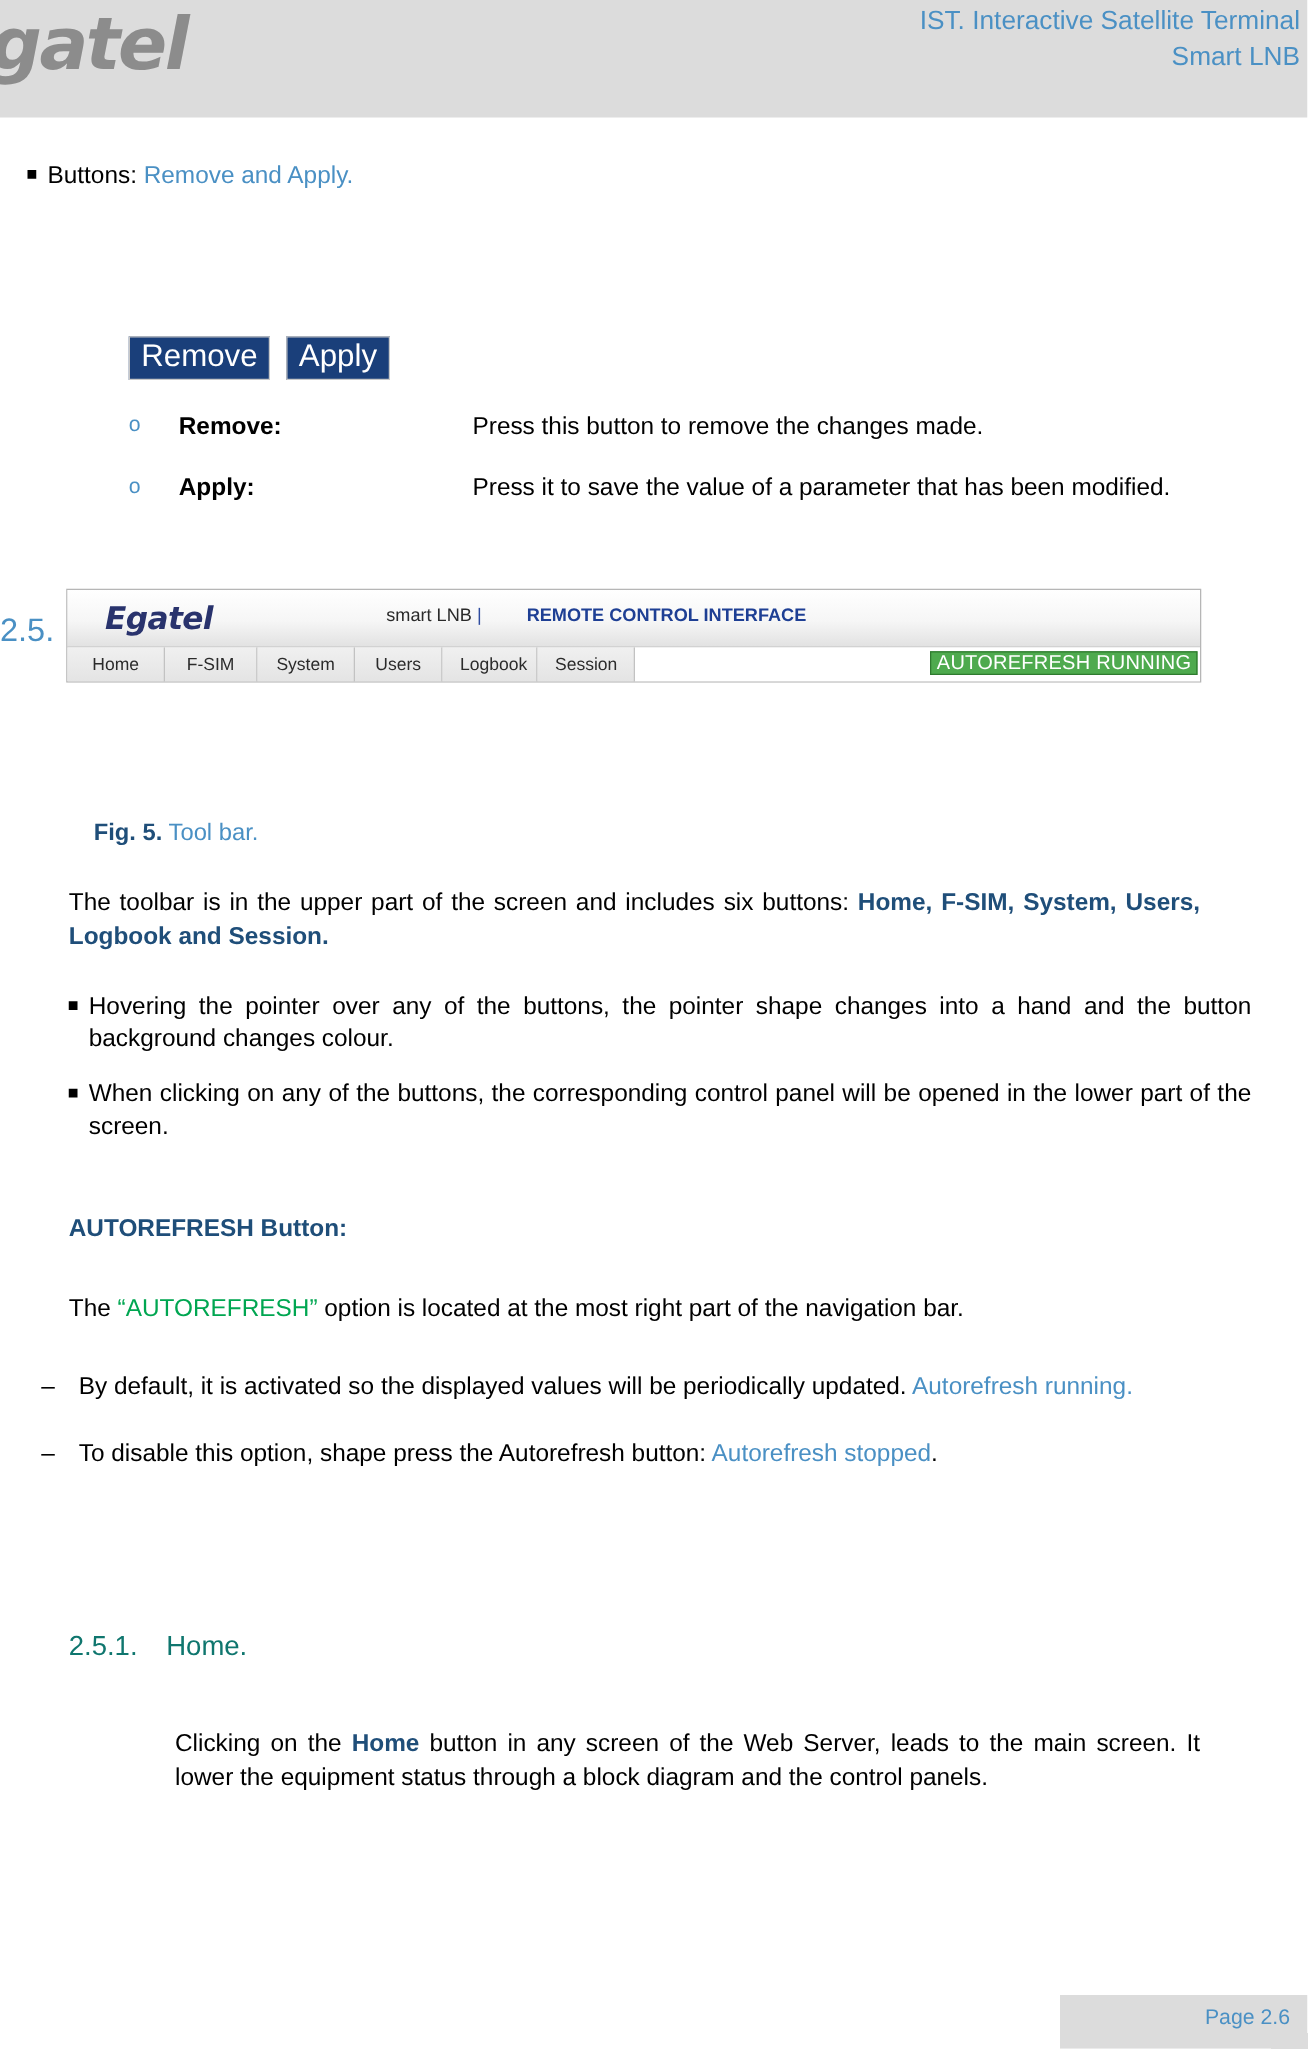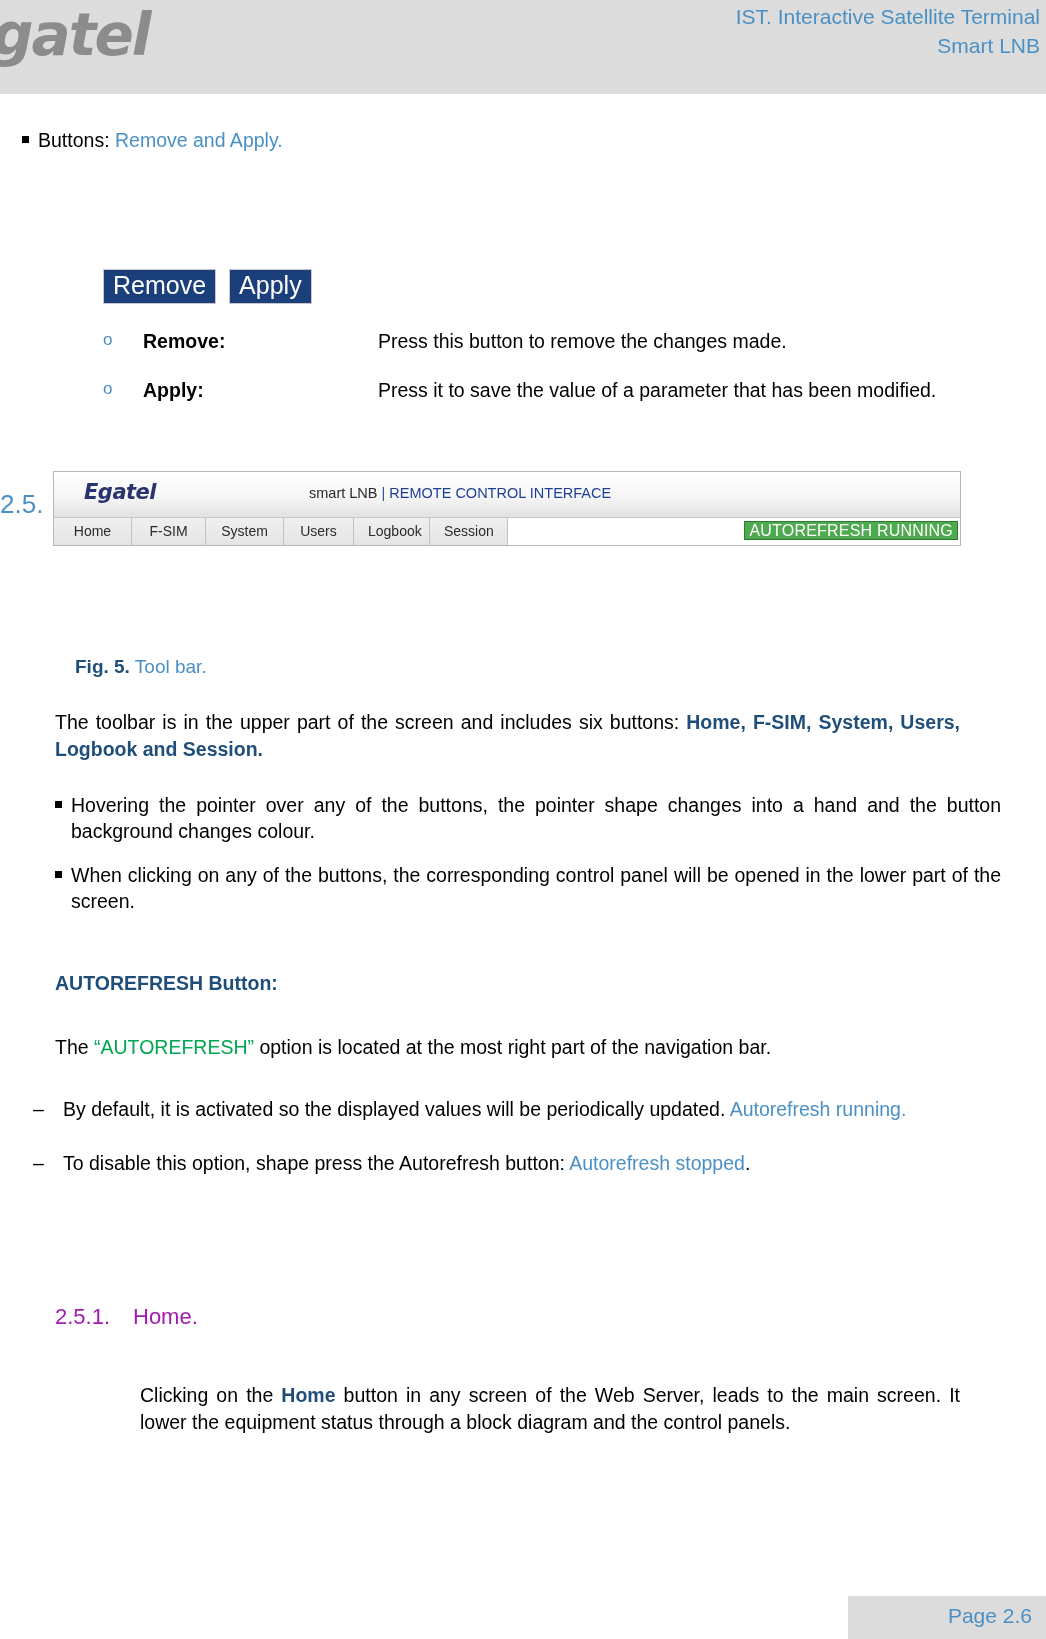--- a/index.html
+++ b/index.html
@@ -138,21 +138,21 @@
     position: absolute;
     font-size: 26px;
     color: #4a90c4;
     white-space: nowrap;
   }
   .h2 .num { display: inline-block; width: 62px; }
 
   .h3 {
     position: absolute;
     font-size: 22px;
-    color: #a21caf;
+    color: #0f766e;
     white-space: nowrap;
   }
   .h3 .num { display: inline-block; width: 78px; }
 
   .h-bold-navy {
     position: absolute;
     font-size: 19.5px;
     color: #1f4e79;
     font-weight: bold;
   }
@@ -198,34 +198,34 @@
     background: linear-gradient(to bottom, #ffffff 0%, #f6f6f6 55%, #e2e2e2 100%);
     border-bottom: 1px solid #c9c9c9;
   }
   .fig-brand {
     position: absolute;
     left: 30px;
     top: 8px;
     font-family: "DejaVu Sans", sans-serif;
     font-weight: bold;
     font-style: italic;
-    font-size: 21px;
+    font-size: 25px;
     color: #29336d;
     letter-spacing: -0.5px;
   }
   .fig-subtitle {
     position: absolute;
     left: 255px;
     top: 13px;
     font-size: 14.5px;
     color: #2a2a2a;
     white-space: nowrap;
   }
   .fig-subtitle .sep { color: #2f4da0; }
-  .fig-subtitle .rci { color: #1e3f94; font-weight: normal; }
+  .fig-subtitle .rci { color: #1e3f94; font-weight: bold; margin-left: 32px; }
 
   .fig-nav {
     position: relative;
     height: 27px;
     background: #e6e6e6;
   }
   .nav-btn {
     float: left;
     height: 27px;
     line-height: 27px;
@@ -273,21 +273,21 @@
     left: 848px;
     top: 1596px;
     width: 198px;
     height: 43px;
     background: #dcdcdc;
   }
   .footer-text {
     position: absolute;
     right: 14px;
     top: 8px;
-    font-size: 21px;
+    font-size: 17px;
     color: #4a90c4;
     white-space: nowrap;
   }
 </style>
 </head>
 <body>
 
 <div class="page-header">
   <div class="header-logo">gatel</div>
   <div class="header-titles">

